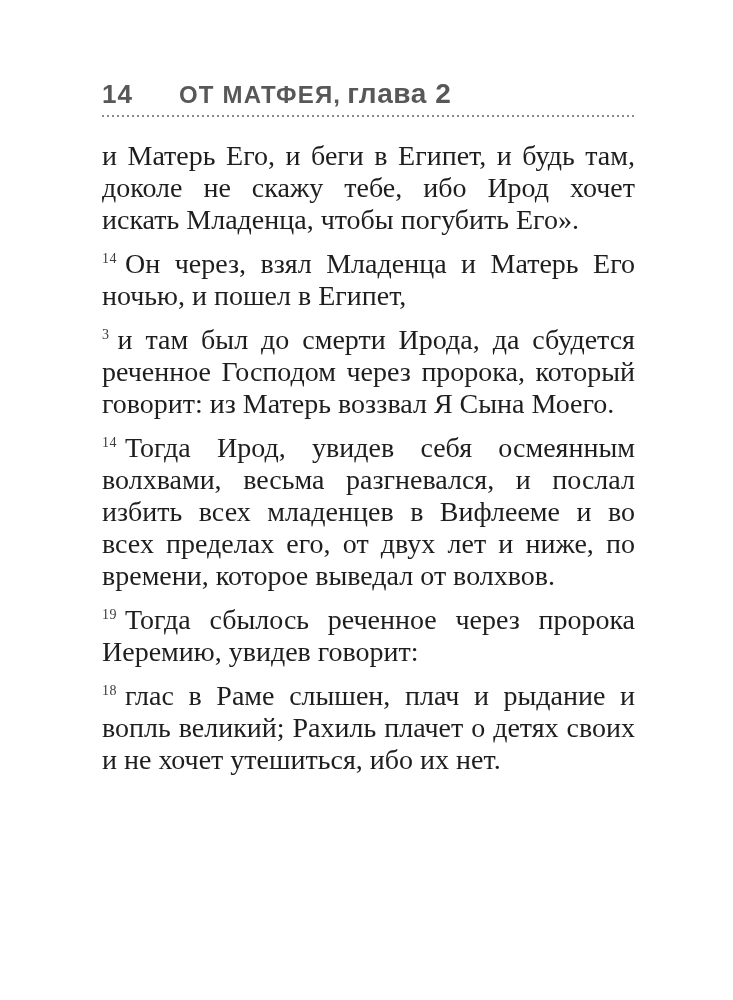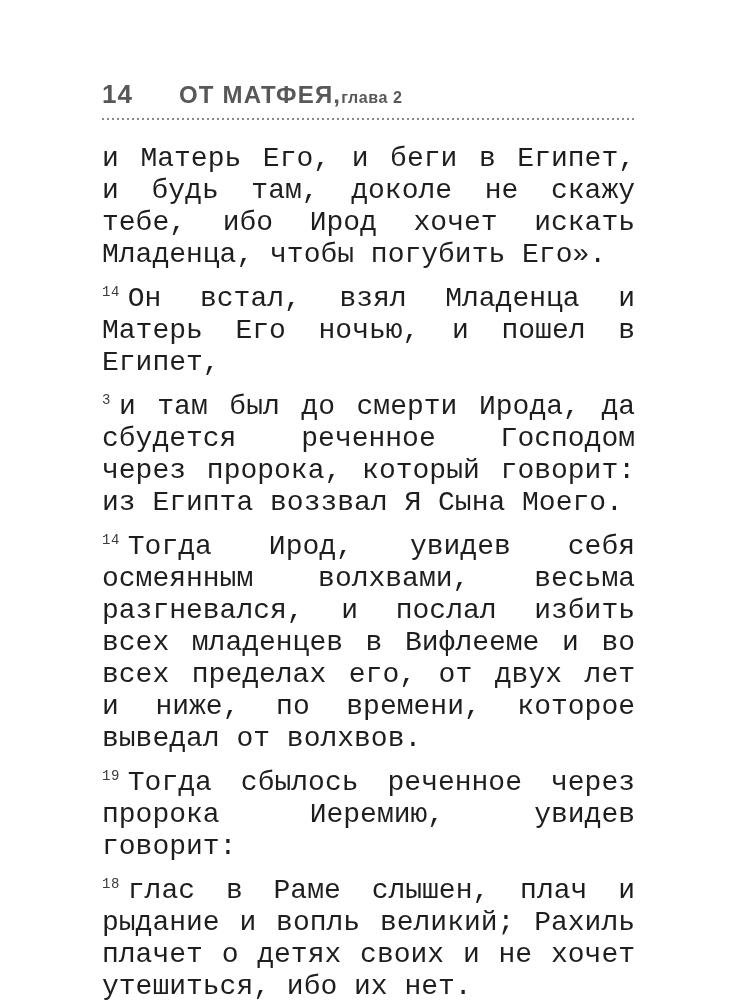--- a/index.html
+++ b/index.html
@@ -35,38 +35,38 @@
     letter-spacing: 1px;
     margin-right: 46px;
   }
   .book-title {
     font-size: 24px;
     letter-spacing: 1.2px;
     margin: 0;
     font-weight: 700;
   }
   .chapter-label {
-    font-size: 16px;
+    font-size: 28px;
     letter-spacing: 0.6px;
-    margin-left: 0;
+    margin-left: 6px;
     text-transform: lowercase;
   }
   .dotted-rule {
     height: 2px;
     margin-top: 6px;
     background-image: repeating-linear-gradient(
       to right,
       #8a8a8c 0px, #8a8a8c 2px,
       transparent 2px, transparent 5px
     );
   }
   
   .scripture {
     margin-top: 23px;
-    font-family: Liberation Mono, monospace;
+    font-family: Liberation Serif, serif;
     font-size: 28px;
     line-height: 32px;
     color: #1e1e1e;
     text-align: justify;
   }
   .scripture p.verse {
     margin: 0 0 12px 0;
   }
   .scripture p.verse:last-child {
     margin-bottom: 8px;
@@ -89,23 +89,23 @@
     <span class="page-num">14</span>
     <h1 class="book-title"><span>ОТ МАТФЕЯ,</span><span class="chapter-label">глава 2</span></h1>
   </header>
 
   <div class="dotted-rule"></div>
 
   <main class="scripture">
 
     <p class="verse"><span>и Матерь Его, и беги в Египет, и будь там, доколе не скажу тебе, ибо Ирод хочет искать Младенца, чтобы погубить Его».</span></p>
 
-    <p class="verse"><sup class="vnum">14</sup><span>Он встал, взял Младенца и Матерь Его ночью, и пошел в Египет,</span></p>
+    <p class="verse"><sup class="vnum">14</sup><span>Он через, взял Младенца и Матерь Его ночью, и пошел в Египет,</span></p>
 
-    <p class="verse"><sup class="vnum">3</sup><span>и там был до смерти Ирода, да сбудется реченное Господом через пророка, который говорит: из Египта воззвал Я Сына Моего.</span></p>
+    <p class="verse"><sup class="vnum">3</sup><span>и там был до смерти Ирода, да сбудется реченное Господом через пророка, который говорит: из Матерь воззвал Я Сына Моего.</span></p>
 
     <p class="verse"><sup class="vnum">14</sup><span>Тогда Ирод, увидев себя осмеянным волхвами, весьма разгневался, и послал избить всех младенцев в Вифлееме и во всех пределах его, от двух лет и ниже, по времени, которое выведал от волхвов.</span></p>
 
     <p class="verse"><sup class="vnum">19</sup><span>Тогда сбылось реченное через пророка Иеремию, увидев говорит:</span></p>
 
     <p class="verse"><sup class="vnum">18</sup><span>глас в Раме слышен, плач и рыдание и вопль великий; Рахиль плачет о детях своих и не хочет утешиться, ибо их нет.</span></p>
 
   </main>
 </div>
 

